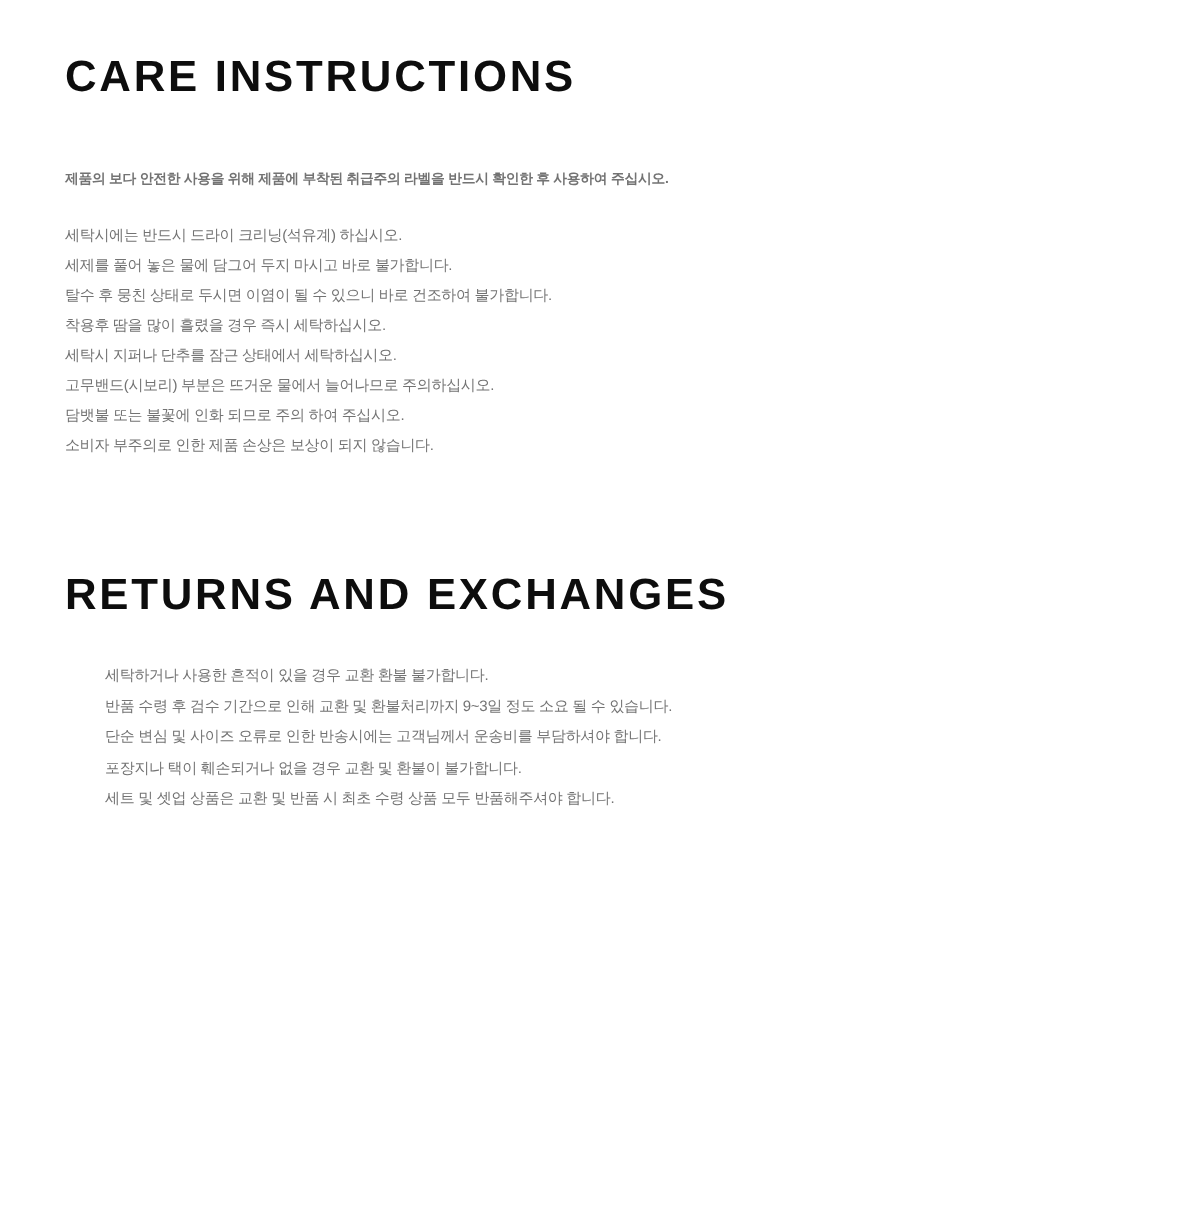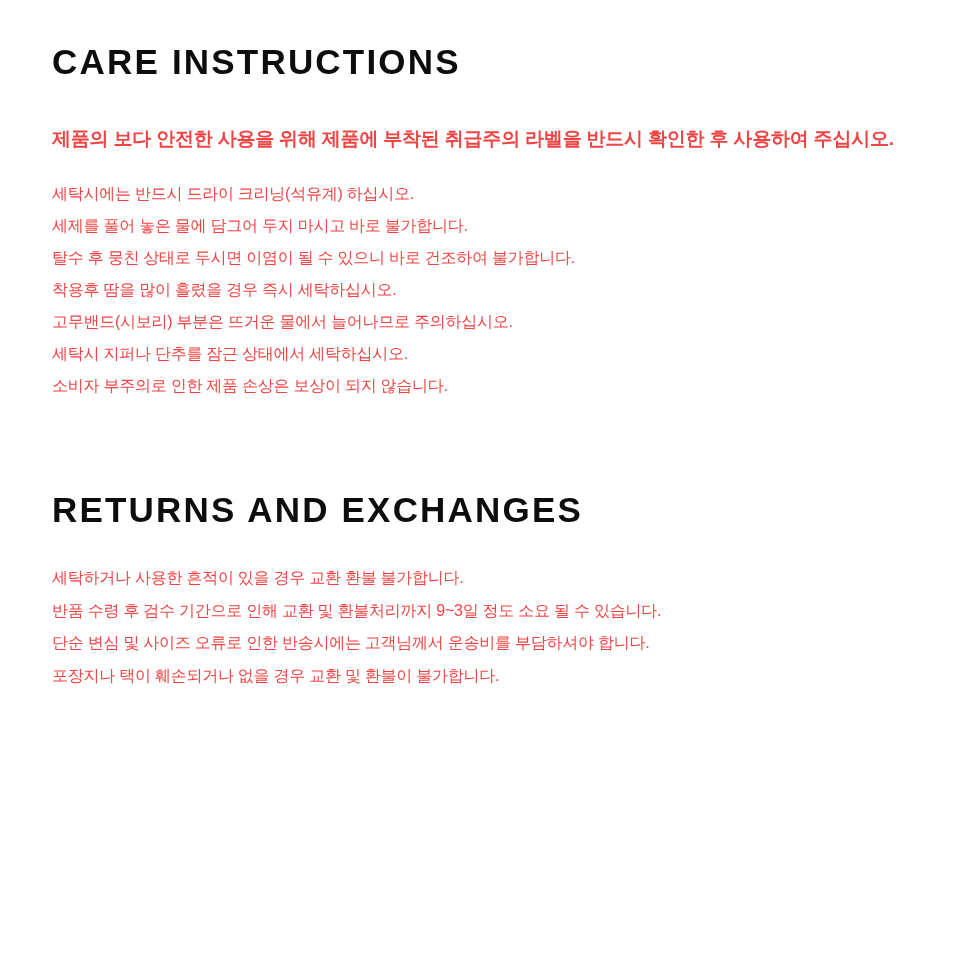--- a/index.html
+++ b/index.html
@@ -34,67 +34,70 @@
   h1.heading {
     font-family: "Liberation Sans", sans-serif;
     font-size: 35px;
     font-weight: 700;
     letter-spacing: 2.2px;
     color: #0d0d0d;
     margin: 0;
     line-height: 1.25;
   }
   .lead {
-    font-size: 19px;
+    font-size: 11px;
     font-weight: 700;
-    color: #ef4444;
-    margin-top: 40px;
+    color: #737373;
+    margin-top: 51px;
     line-height: 1.6;
     letter-spacing: -0.2px;
   }
   .lines {
     margin-top: 24px;
   }
   .line {
-    font-size: 16px;
+    font-size: 12px;
     font-weight: 400;
-    color: #ef4444;
+    color: #737373;
     line-height: 2.0;
     letter-spacing: -0.25px;
     white-space: nowrap;
   }
   .lines-returns {
     margin-top: 30px;
   }
   .lines-returns .line {
     line-height: 2.05;
+    margin-left: 32px;
   }
 </style>
 </head>
 <body>
 
 <div class="page">
 
   <section class="section section-care">
     <h1 class="heading">CARE INSTRUCTIONS</h1>
     <p class="lead">제품의 보다 안전한 사용을 위해 제품에 부착된 취급주의 라벨을 반드시 확인한 후 사용하여 주십시오.</p>
     <div class="lines">
       <div class="line">세탁시에는 반드시 드라이 크리닝(석유계) 하십시오.</div>
       <div class="line">세제를 풀어 놓은 물에 담그어 두지 마시고 바로 불가합니다.</div>
       <div class="line">탈수 후 뭉친 상태로 두시면 이염이 될 수 있으니 바로 건조하여 불가합니다.</div>
       <div class="line">착용후 땀을 많이 흘렸을 경우 즉시 세탁하십시오.</div>
+      <div class="line">세탁시 지퍼나 단추를 잠근 상태에서 세탁하십시오.</div>
       <div class="line">고무밴드(시보리) 부분은 뜨거운 물에서 늘어나므로 주의하십시오.</div>
-      <div class="line">세탁시 지퍼나 단추를 잠근 상태에서 세탁하십시오.</div>
+      <div class="line">담뱃불 또는 불꽃에 인화 되므로 주의 하여 주십시오.</div>
       <div class="line">소비자 부주의로 인한 제품 손상은 보상이 되지 않습니다.</div>
     </div>
   </section>
 
   <section class="section section-returns">
     <h1 class="heading">RETURNS AND EXCHANGES</h1>
     <div class="lines lines-returns">
       <div class="line">세탁하거나 사용한 흔적이 있을 경우 교환 환불 불가합니다.</div>
       <div class="line">반품 수령 후 검수 기간으로 인해 교환 및 환불처리까지 9~3일 정도 소요 될 수 있습니다.</div>
       <div class="line">단순 변심 및 사이즈 오류로 인한 반송시에는 고객님께서 운송비를 부담하셔야 합니다.</div>
       <div class="line">포장지나 택이 훼손되거나 없을 경우 교환 및 환불이 불가합니다.</div>
+      <div class="line">세트 및 셋업 상품은 교환 및 반품 시 최초 수령 상품 모두 반품해주셔야 합니다.</div>
     </div>
   </section>
 
 </div>
 
 </body></html>

